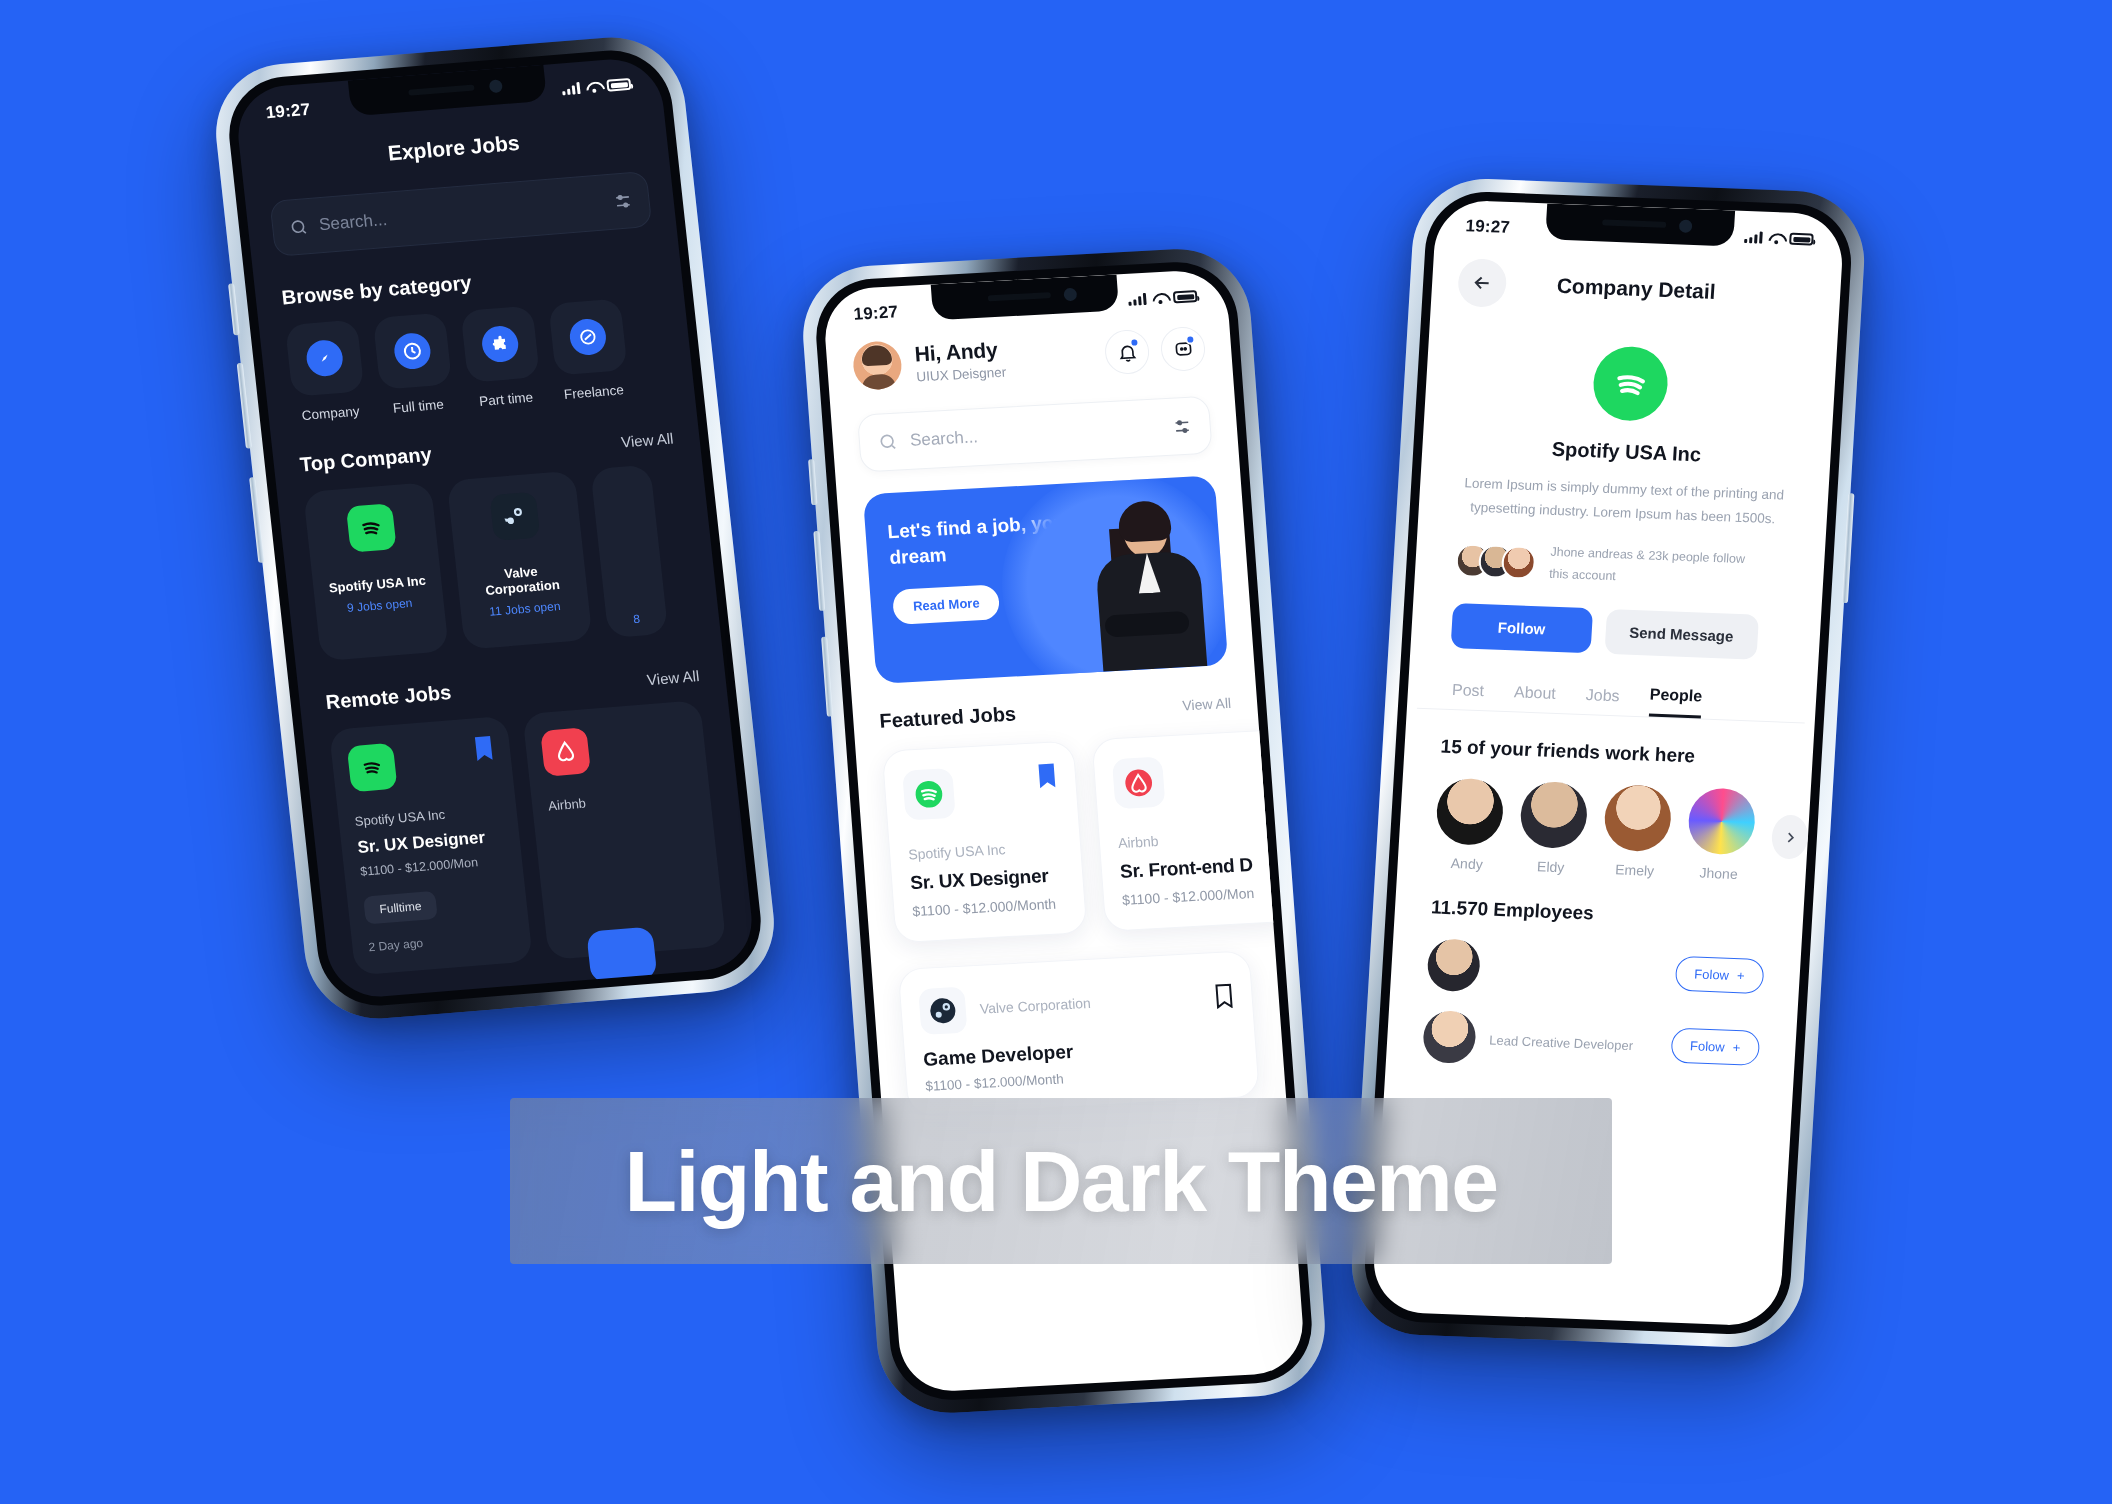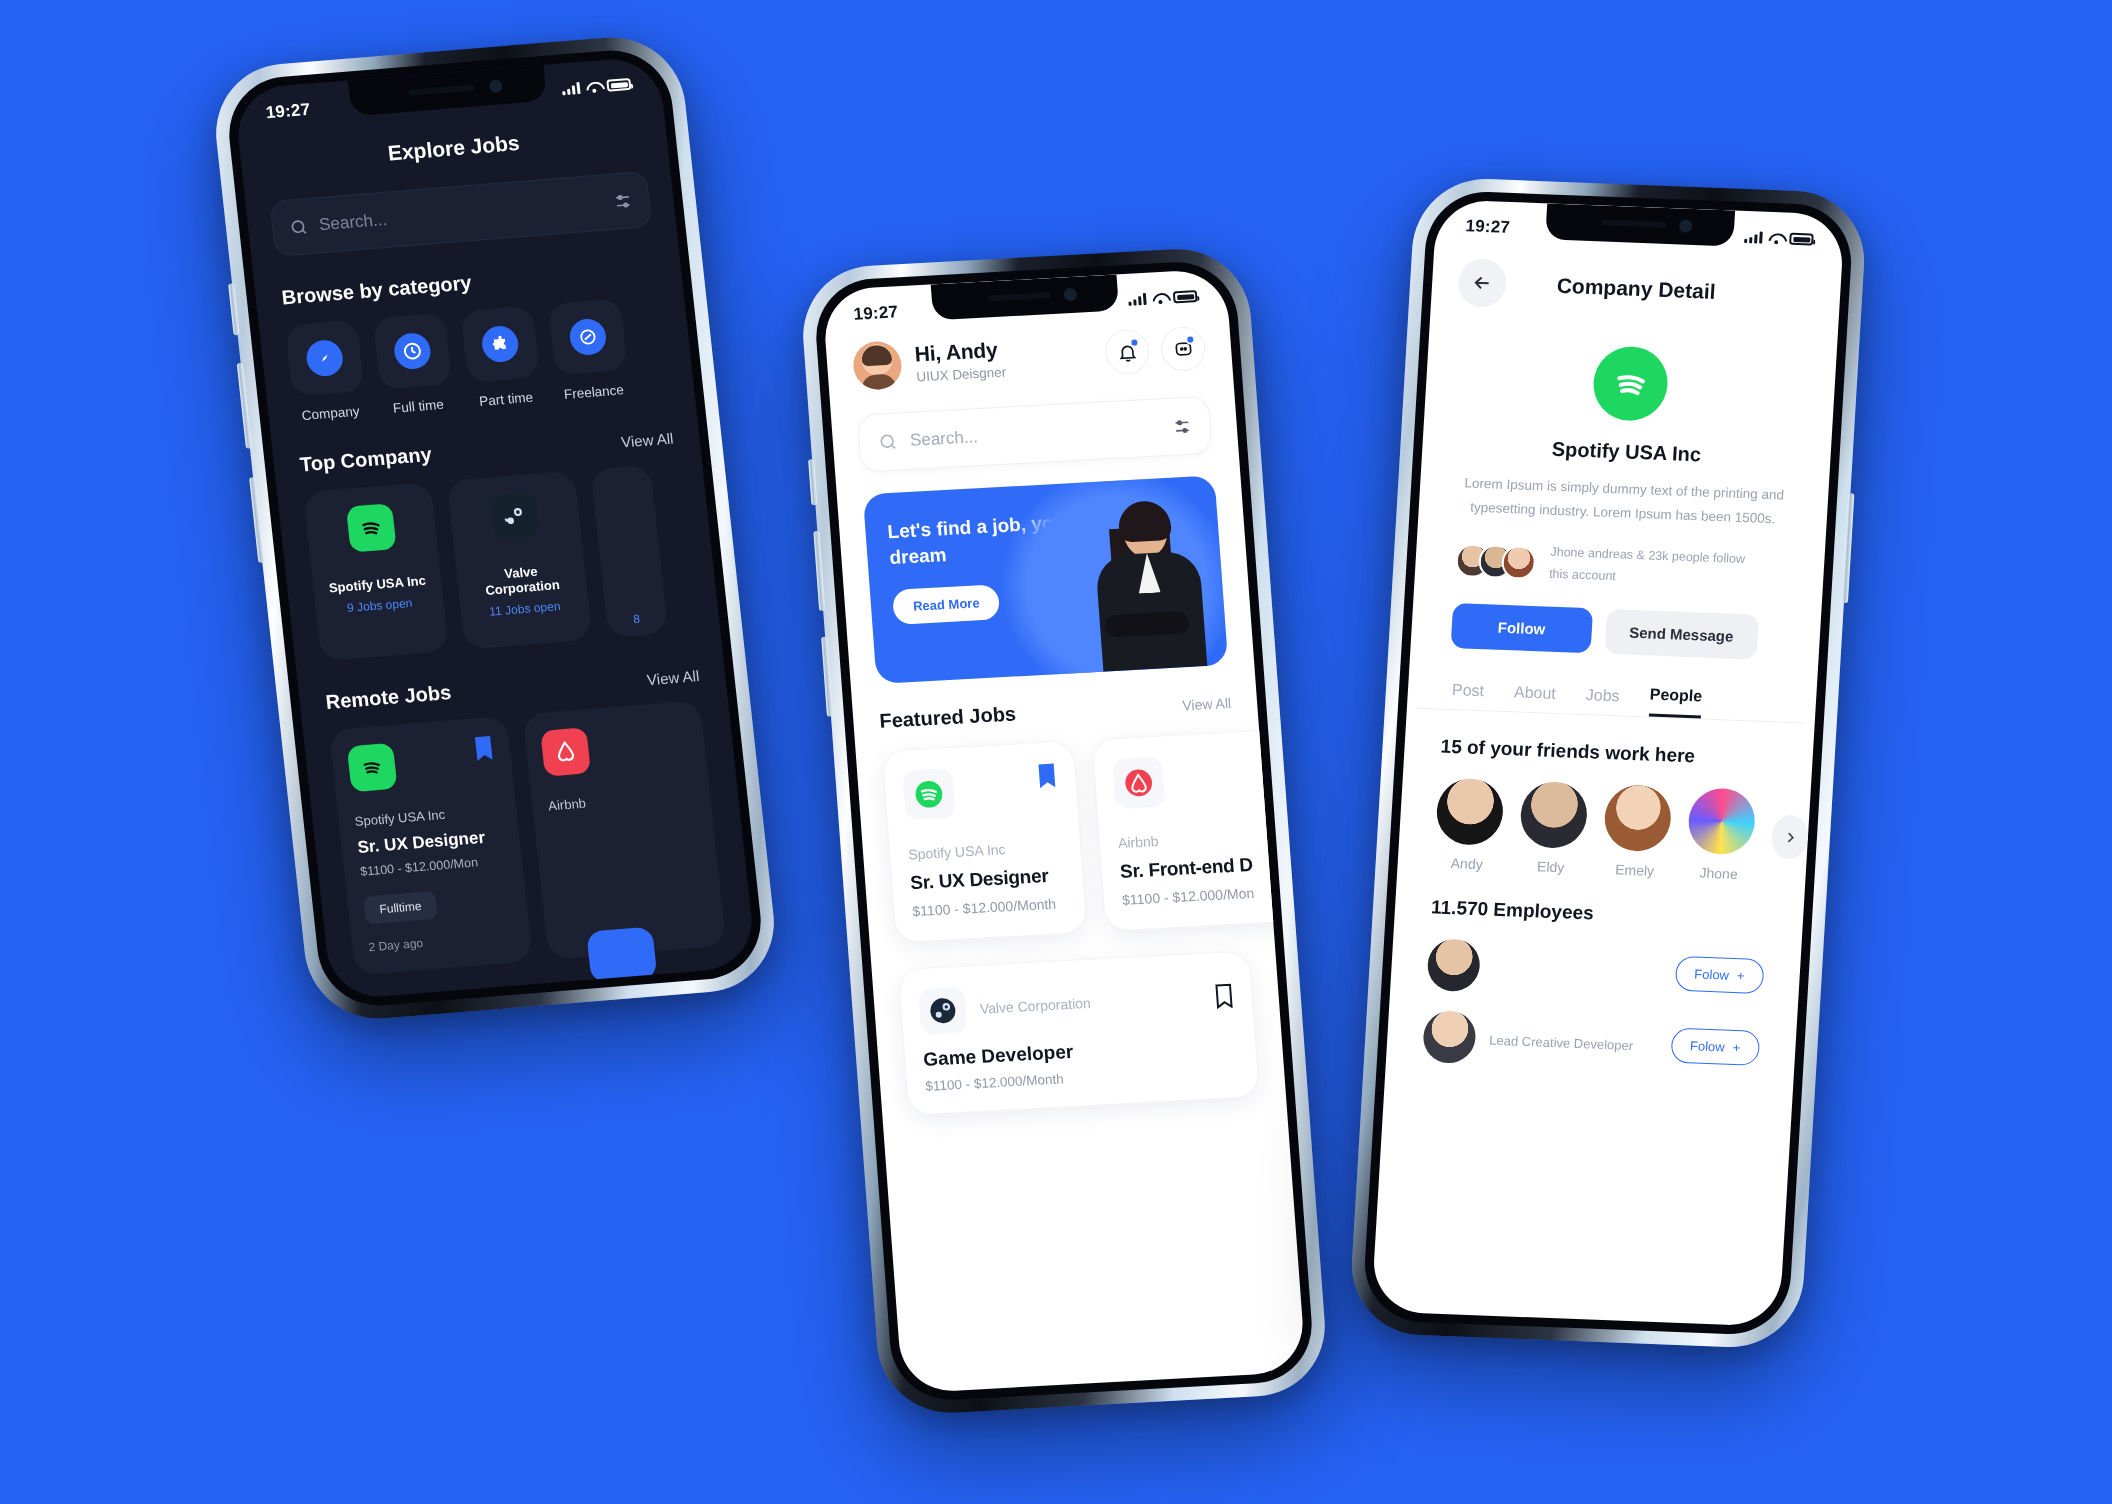--- a/index.html
+++ b/index.html
@@ -628,14 +628,17 @@
           </div>
           <div class="folbtn">
             <span>Folow</span>
             <span>+</span>
           </div>
         </div>
       </div>
     </div>
   </div>
 
+  <div id="overlay">
+    <div class="ot">Light and Dark Theme</div>
+  </div>
 
 </div>
 
 </body></html>

